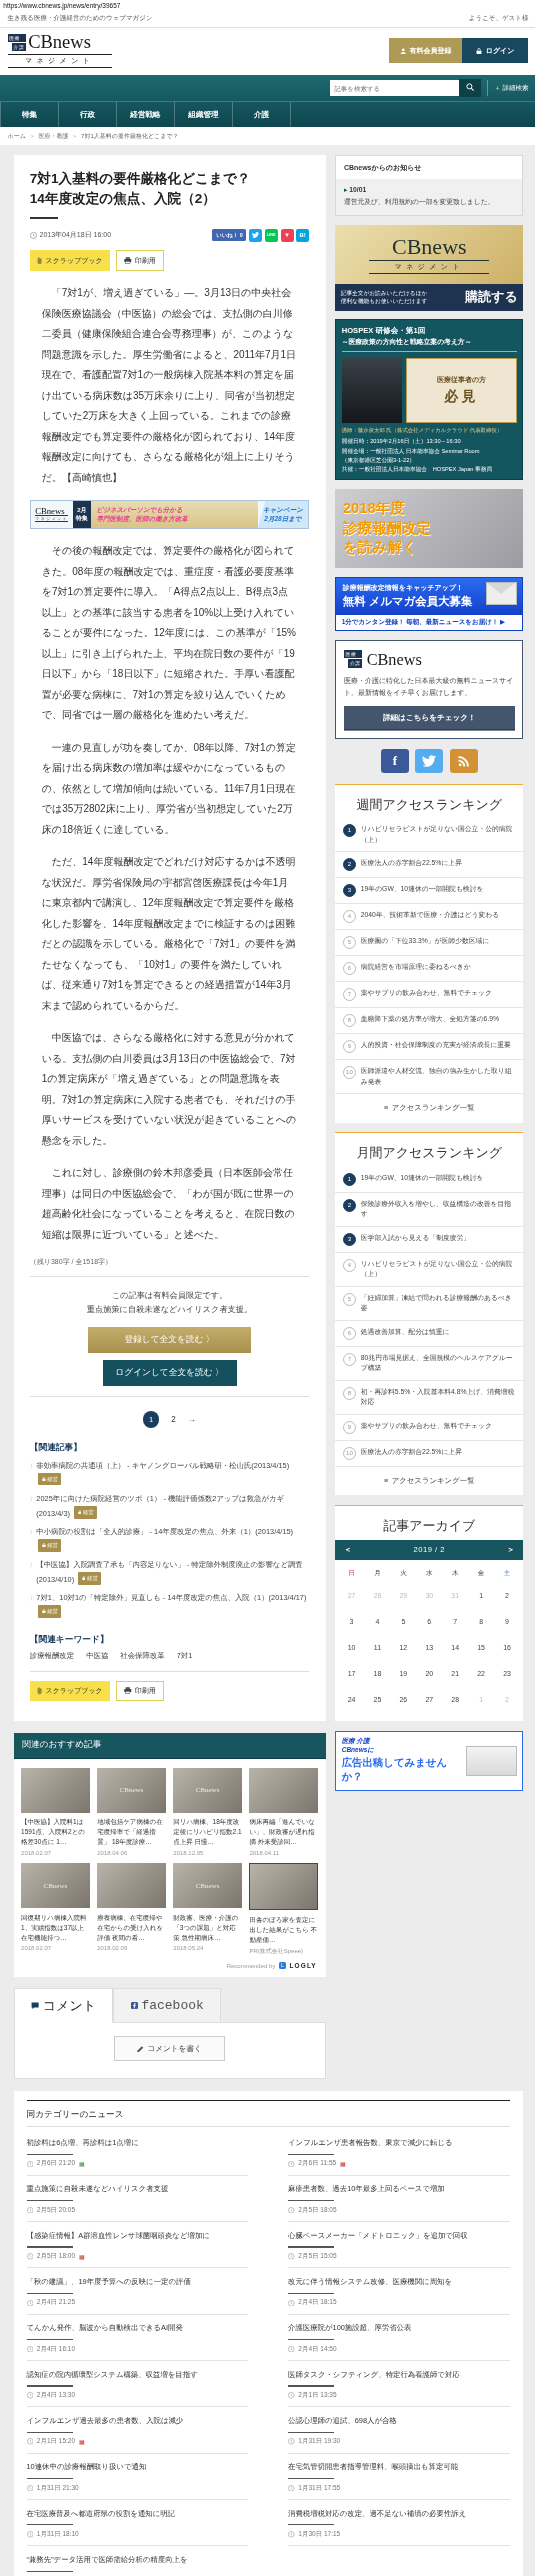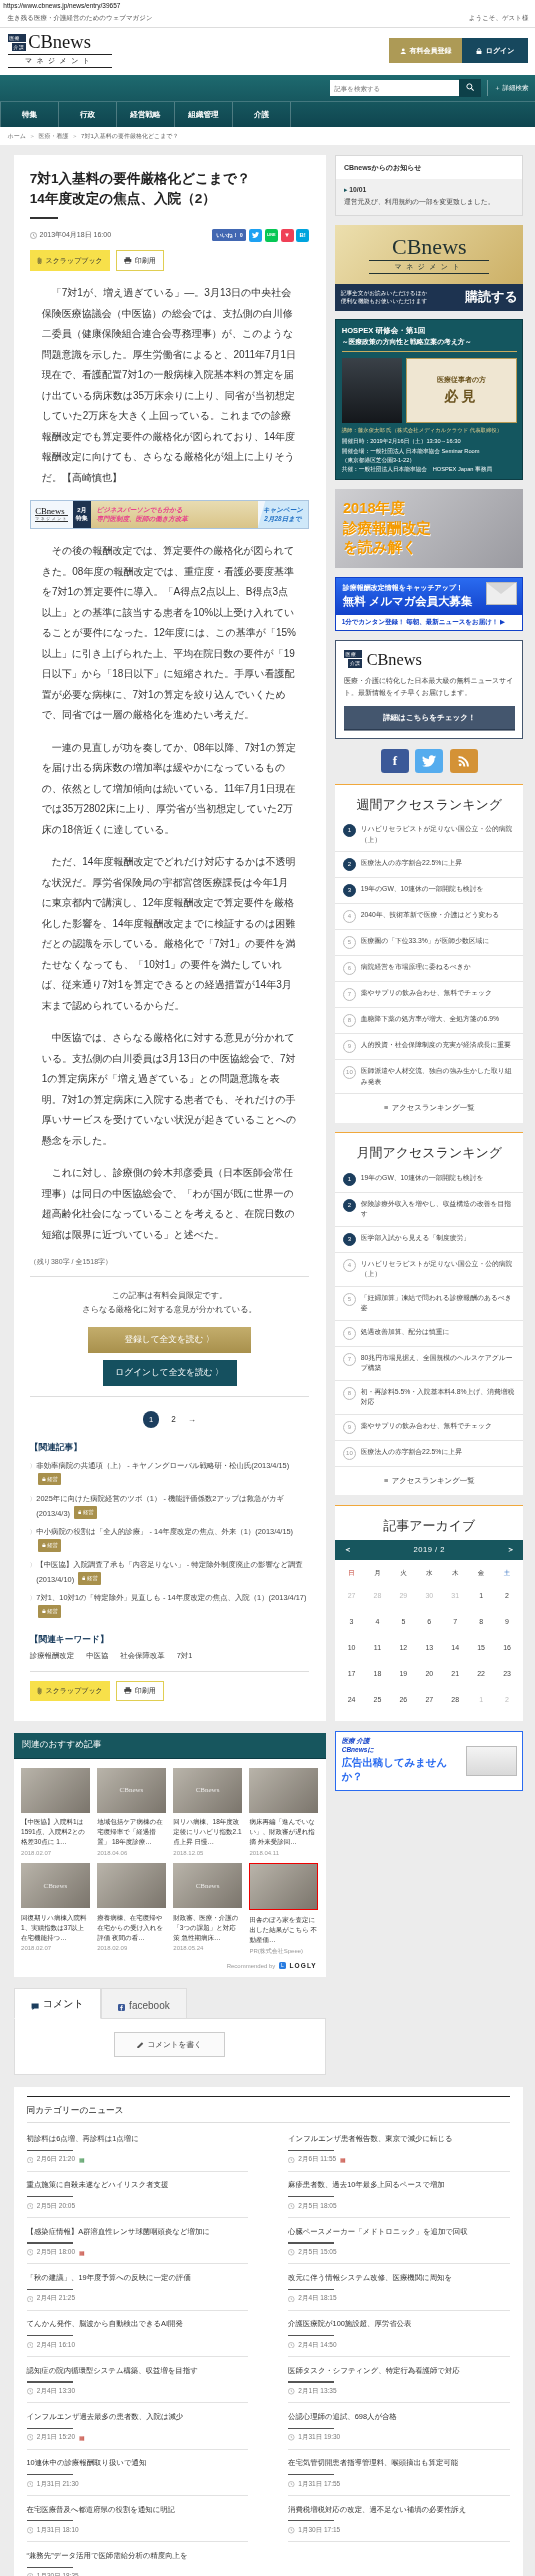--- a/index.html
+++ b/index.html
@@ -84,21 +84,21 @@
   .rec-item{display:flex;flex-direction:column;}
   .rec-item:last-child .rec-thumb{border:1.6px solid #e00;}
   .rec-thumb{height:45px;background:linear-gradient(135deg,#b9b4aa,#7b756c);display:flex;align-items:center;justify-content:center;color:rgba(255,255,255,.8);font-family:"Liberation Serif","DejaVu Serif",serif;font-size:7px;}
   .rec-title{font-size:6.5px;color:#333;line-height:1.55;margin-top:4.4px;min-height:30.5px;}
   .rec-date{font-size:6px;color:#999;margin-top:2.2px;}
   .rec-credit{display:flex;justify-content:flex-end;align-items:center;gap:3.3px;font-size:6px;color:#999;padding:5.4px 1.1px 3.3px;}
   .logly-mark{width:7.6px;height:7.6px;background:#2a7de1;border-radius:1.6px;color:#fff;font-size:4.9px;display:flex;align-items:center;justify-content:center;}
   .logly{font-weight:bold;color:#222;letter-spacing:1.1px;font-size:6.5px;}
   
   .ctabs{display:flex;margin-top:11px;}
-  .ctab{font-size:10px;padding:7.6px 16.3px;display:flex;align-items:flex-end;gap:3.8px;border:0.5px solid #ddd;}
+  .ctab{font-size:13px;padding:7.6px 16.3px;display:flex;align-items:center;gap:3.8px;border:0.5px solid #ddd;font-family:Liberation Mono, monospace;}
   .ctab.on{background:#fff;border-bottom:0.5px solid #fff;color:#222;}
   .ctab.off{background:#f2f2f2;color:#555;}
   .ctab-rest{flex:1;border-bottom:0.5px solid #ddd;}
   .cbody{background:#fff;border:0.5px solid #ddd;border-top:0;padding:13px 0 16.3px;text-align:center;}
   .cwrite{display:inline-flex;align-items:center;gap:3.8px;border:0.5px solid #ccc;background:#fafafa;color:#444;font-size:7.6px;padding:6.5px 22px;}
   
   .sbox{background:#fff;border:0.5px solid #d8d8d8;margin-bottom:8.7px;}
   .sbox-h{font-size:7px;font-weight:bold;color:#333;padding:6.5px 7.6px;}
   .notice-item{background:#f0f0f0;padding:5.4px 7.6px 7.6px;font-size:6.8px;color:#444;line-height:1.7;}
   .notice-date{color:#333;font-weight:bold;}
@@ -343,21 +343,21 @@
               <p class="para">中医協では、さらなる厳格化に対する意見が分かれている。支払側の白川委員は3月13日の中医協総会で、7対1の算定病床が「増え過ぎている」との問題意識を表明。7対1の算定病床に入院する患者でも、それだけの手厚いサービスを受けていない状況が起きていることへの懸念を示した。</p>
               <p class="para">これに対し、診療側の鈴木邦彦委員（日本医師会常任理事）は同日の中医協総会で、「わが国が既に世界一の超高齢化社会になっていることを考えると、在院日数の短縮は限界に近づいている」と述べた。</p>
             </div>
 
         <div class="remain">（残り380字 / 全1518字）</div>
         <hr class="rule">
 
         <div class="paywall">
           <div class="pw-line">
             <span>この記事は有料会員限定です。</span><br>
-            <span>さらなる厳格化に対する意見が分かれている。</span>
+            <span>重点施策に自殺未遂などハイリスク者支援。</span>
           </div>
           <a class="pw-reg">登録して全文を読む 〉</a>
           <a class="pw-login">ログインして全文を読む 〉</a>
         </div>
 
         <hr class="rule">
 
         <div class="pager">
           <a class="pg-cur">1</a>
           <a>2</a>

